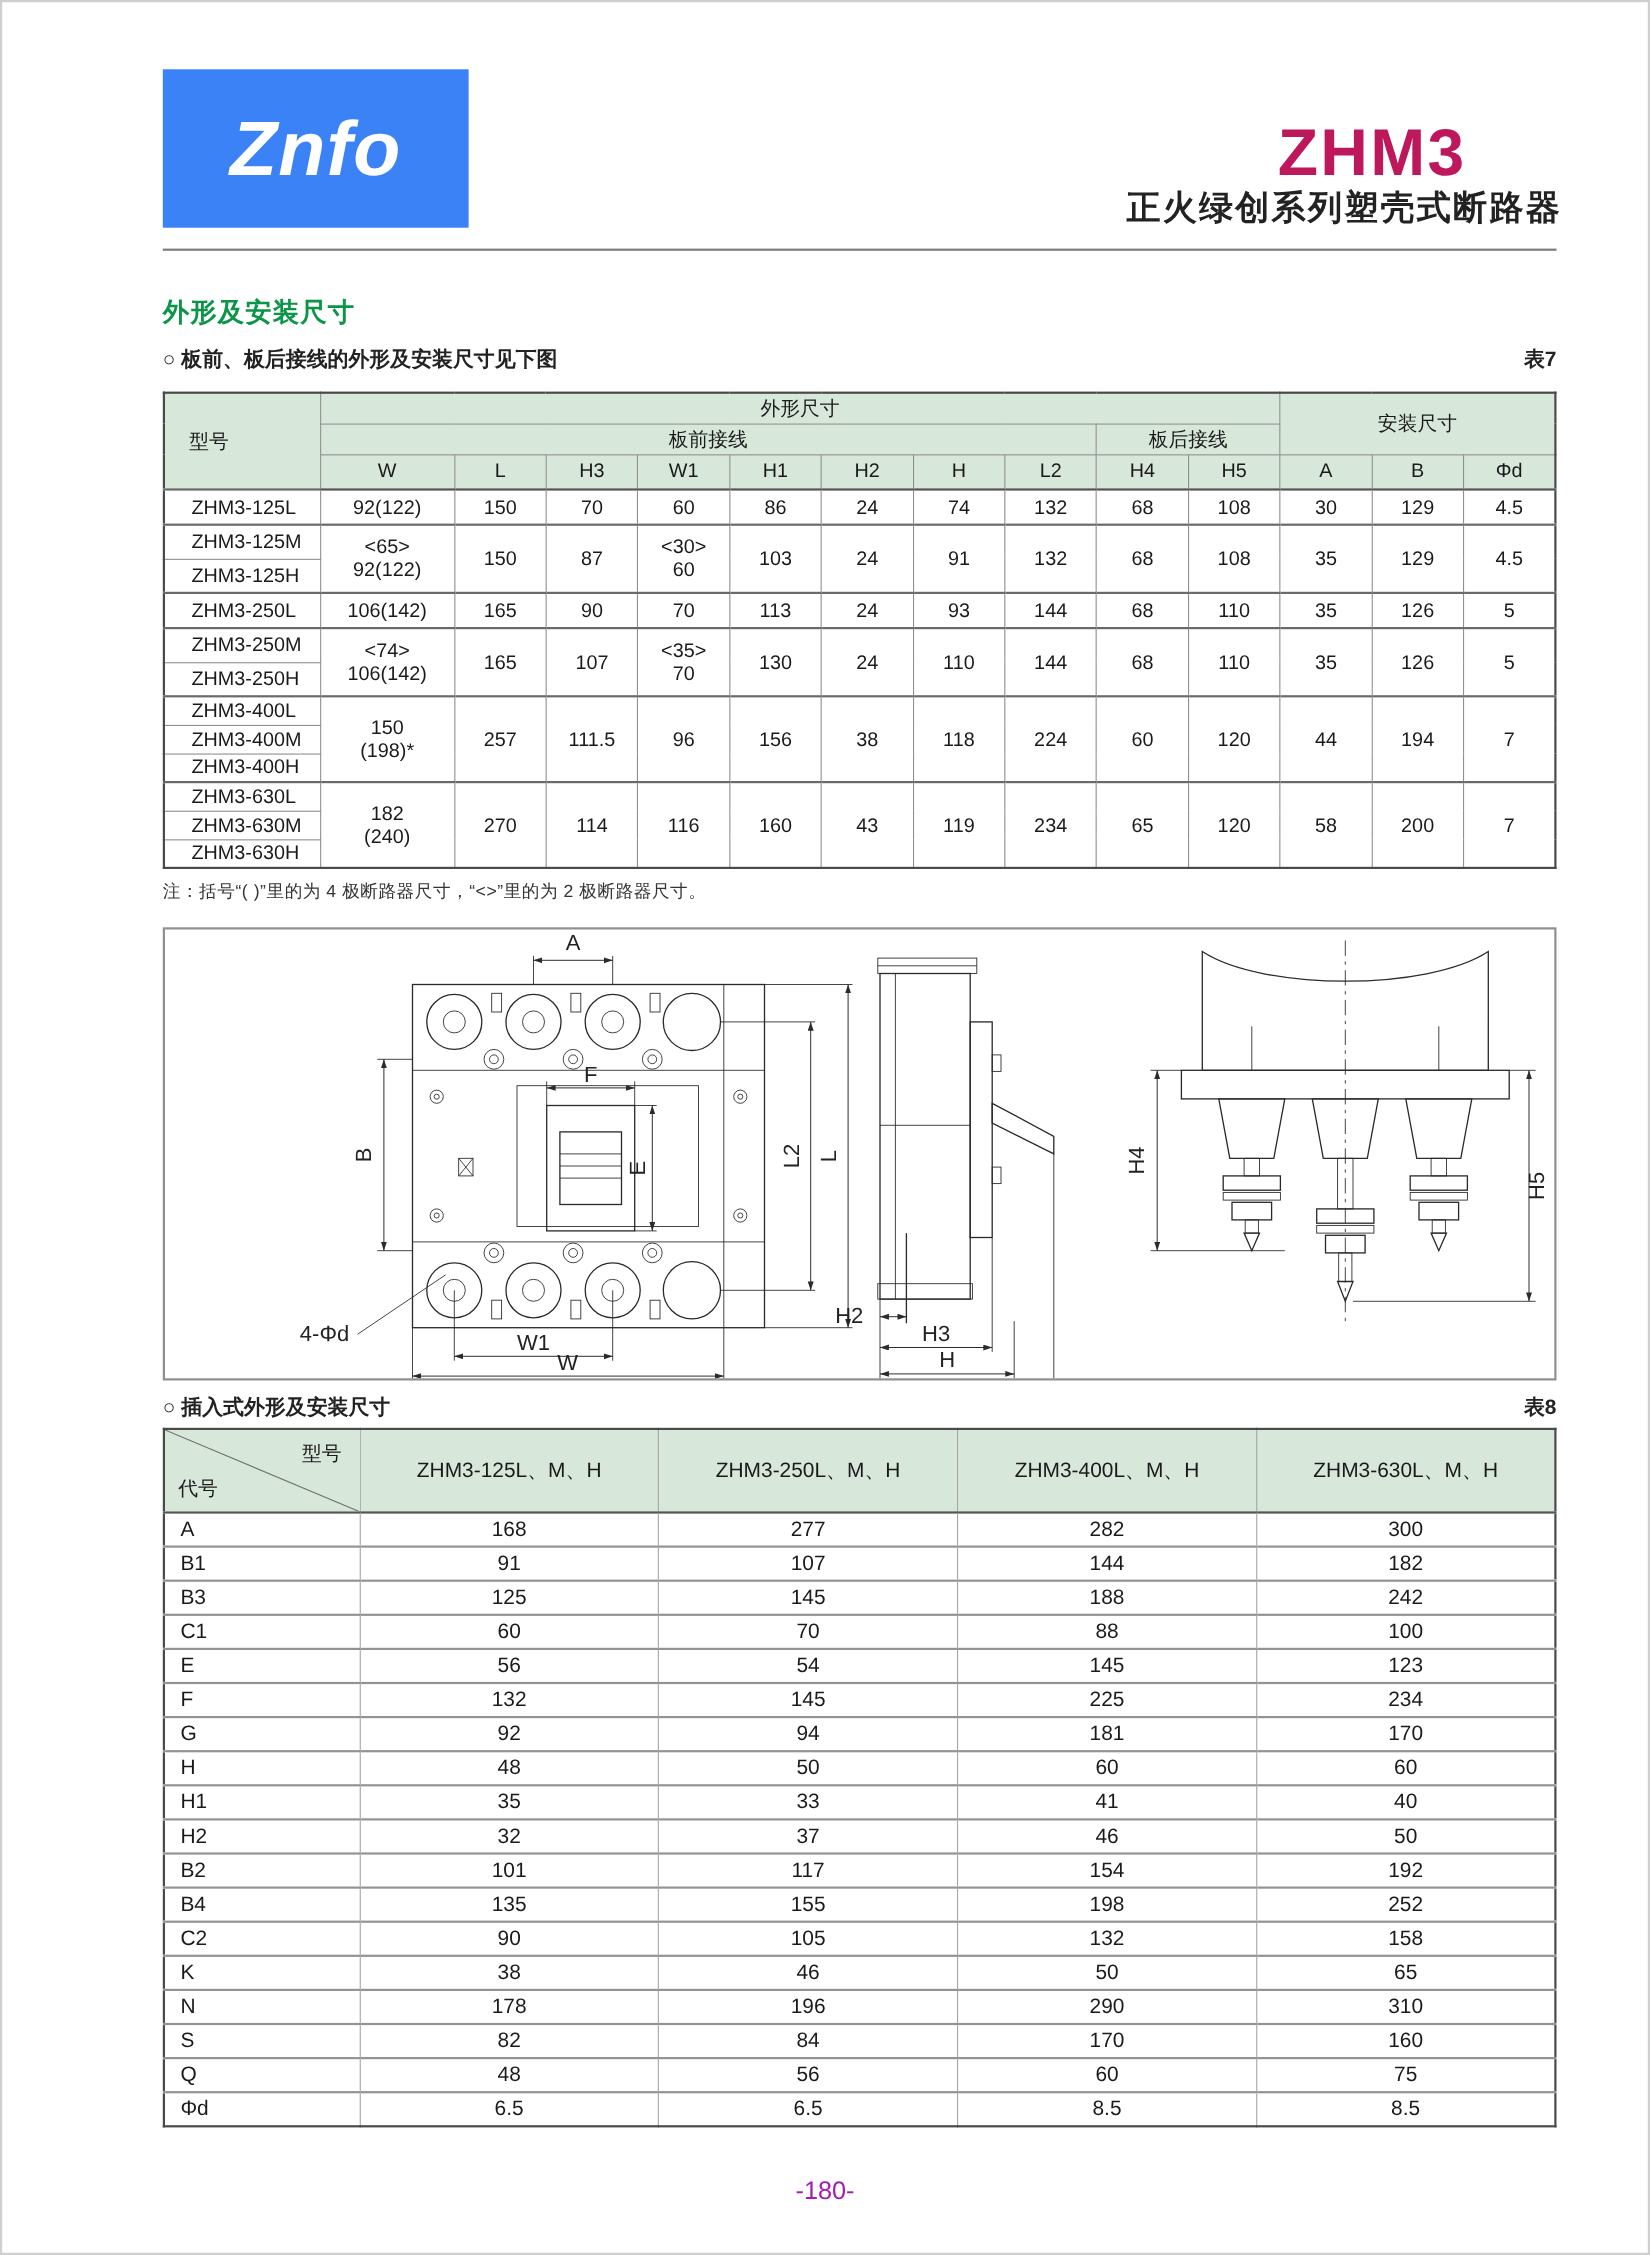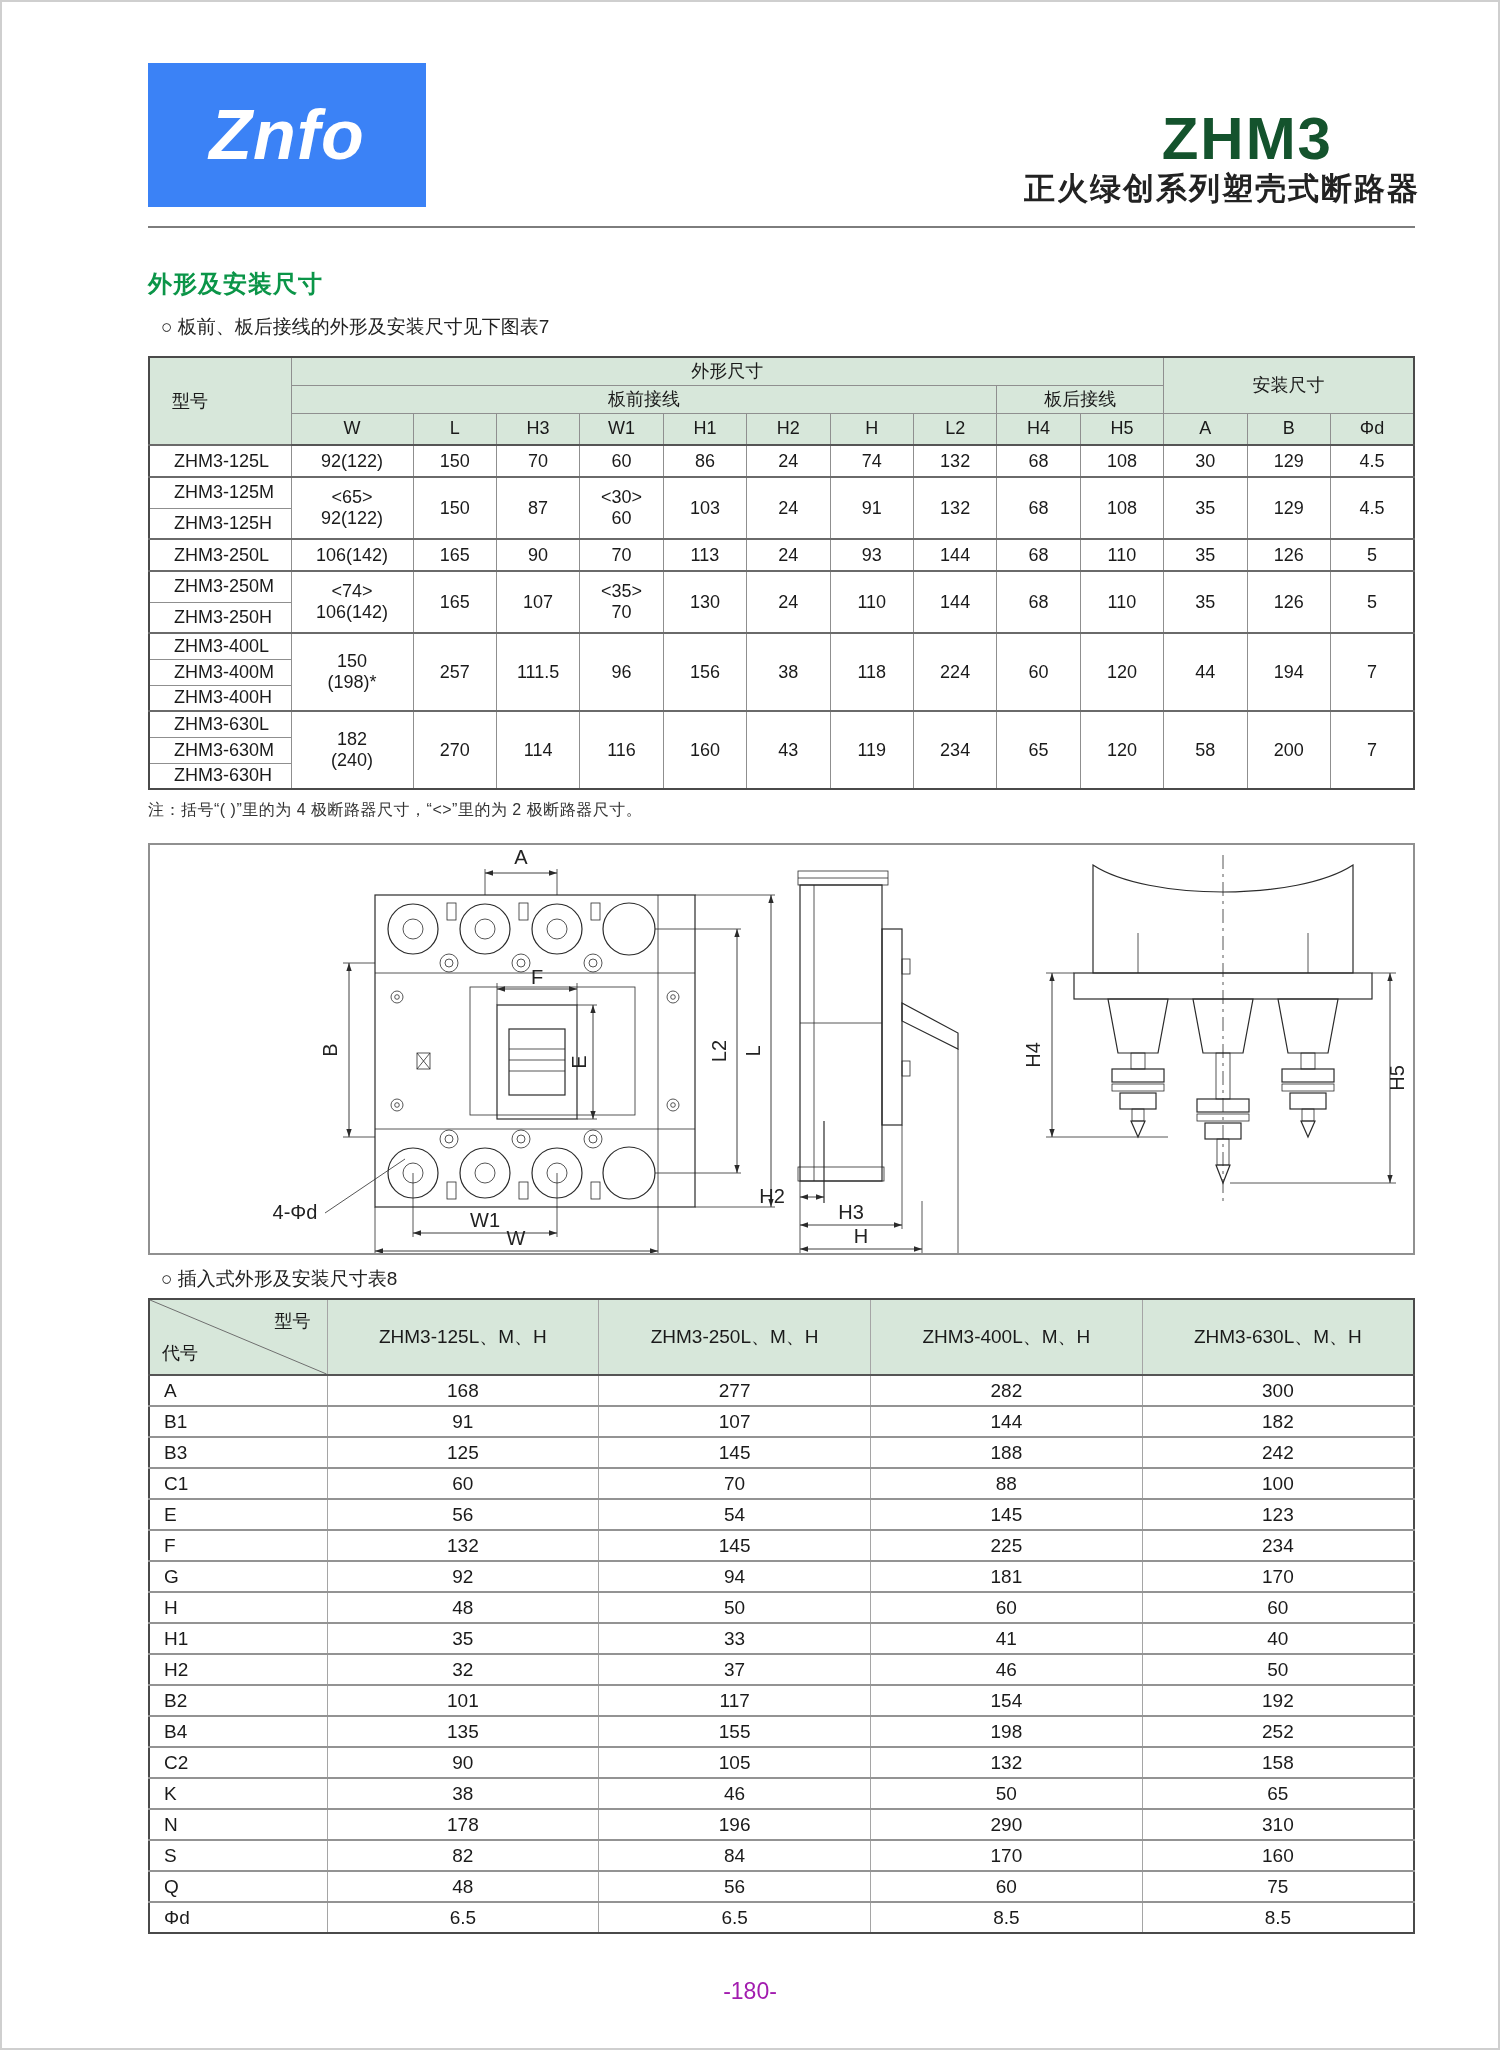--- a/index.html
+++ b/index.html
@@ -3,26 +3,26 @@
 <meta charset="utf-8">
 <style>
   html,body{margin:0;padding:0;background:#fff;}
   .page{position:relative;width:1500px;height:2050px;background:#ffffff;
         font-family:"Liberation Sans",sans-serif;color:#1a1a1a;overflow:hidden;
         box-shadow:inset 0 0 0 2px #cfcfcf;}
   
   .logo-box{position:absolute;left:148px;top:63px;width:278px;height:144px;background:#3b82f6;
             display:flex;align-items:center;justify-content:center;}
   .logo-box span{color:#fff;font-size:70px;font-weight:bold;font-style:italic;letter-spacing:1px;}
-  .product{position:absolute;top:104px;right:167px;font-size:60px;font-weight:bold;color:#14532d;letter-spacing:2px;}
+  .product{position:absolute;top:104px;right:167px;font-size:60px;font-weight:bold;color:#be185d;letter-spacing:2px;}
   .subtitle{position:absolute;top:168px;right:80px;font-size:31px;font-weight:bold;color:#222;letter-spacing:2px;}
   .hrule{position:absolute;left:148px;top:226px;width:1267px;height:2px;background:#7d7d7d;}
   .section-title{position:absolute;left:148px;top:268px;font-size:24px;font-weight:bold;color:#0b9548;letter-spacing:1px;}
-  .cap{position:absolute;left:161px;width:1267px;display:flex;align-items:baseline;
-       font-size:19px;color:#222;}
+  .cap{position:absolute;left:148px;width:1267px;display:flex;justify-content:space-between;align-items:baseline;
+       font-size:19px;color:#222;font-weight:bold;}
   .cap7{top:314px;} .cap8{top:1266px;}
   .cap .tlabel{font-size:19px;}
   
   table{border-collapse:collapse;table-layout:fixed;}
   .t7{position:absolute;left:148px;top:356px;width:1267px;font-size:18px;border:2px solid #4a4a4a;}
   .t7 th,.t7 td{border:1px solid #8f8f8f;text-align:center;vertical-align:middle;padding:0;
                 font-weight:normal;white-space:pre-line;line-height:1.15;}
   .t7 thead th{background:#d7e7da;}
   .t7 thead tr:last-child th{border-bottom:2px solid #555;}
   .t7 .rh1{height:28px;} .t7 .rh2{height:28px;} .t7 .rh3{height:32px;}

